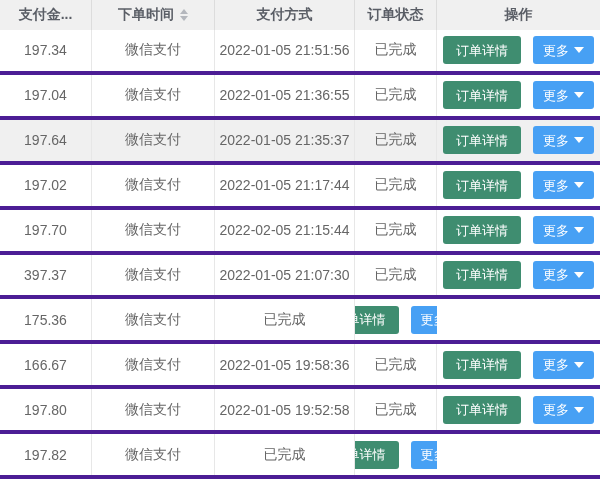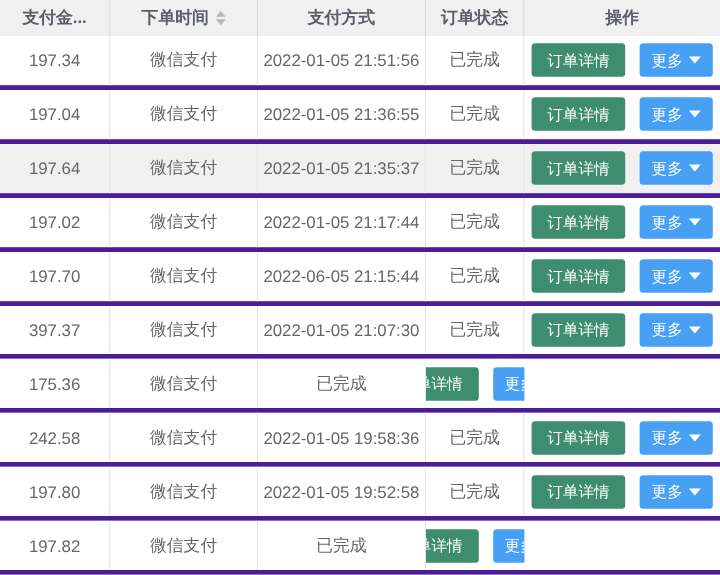--- a/index.html
+++ b/index.html
@@ -143,21 +143,21 @@
           <button class="btn btn-detail">订单详情</button>
           <button class="btn btn-more">
             <span>更多</span>
             <span class="caret-down"></span>
           </button>
         </div>
       </div>
       <div class="row">
         <div class="cell">197.70</div>
         <div class="cell">微信支付</div>
-        <div class="cell">2022-06-05 21:15:44</div>
+        <div class="cell">2022-02-05 21:15:44</div>
         <div class="cell">已完成</div>
         <div class="cell actions">
           <button class="btn btn-detail">订单详情</button>
           <button class="btn btn-more">
             <span>更多</span>
             <span class="caret-down"></span>
           </button>
         </div>
       </div>
       <div class="row">
@@ -179,21 +179,21 @@
         <div class="cell">已完成</div>
         <div class="cell actions">
           <button class="btn btn-detail">订单详情</button>
           <button class="btn btn-more">
             <span>更多</span>
             <span class="caret-down"></span>
           </button>
         </div>
       </div>
       <div class="row">
-        <div class="cell">242.58</div>
+        <div class="cell">166.67</div>
         <div class="cell">微信支付</div>
         <div class="cell">2022-01-05 19:58:36</div>
         <div class="cell">已完成</div>
         <div class="cell actions">
           <button class="btn btn-detail">订单详情</button>
           <button class="btn btn-more">
             <span>更多</span>
             <span class="caret-down"></span>
           </button>
         </div>

